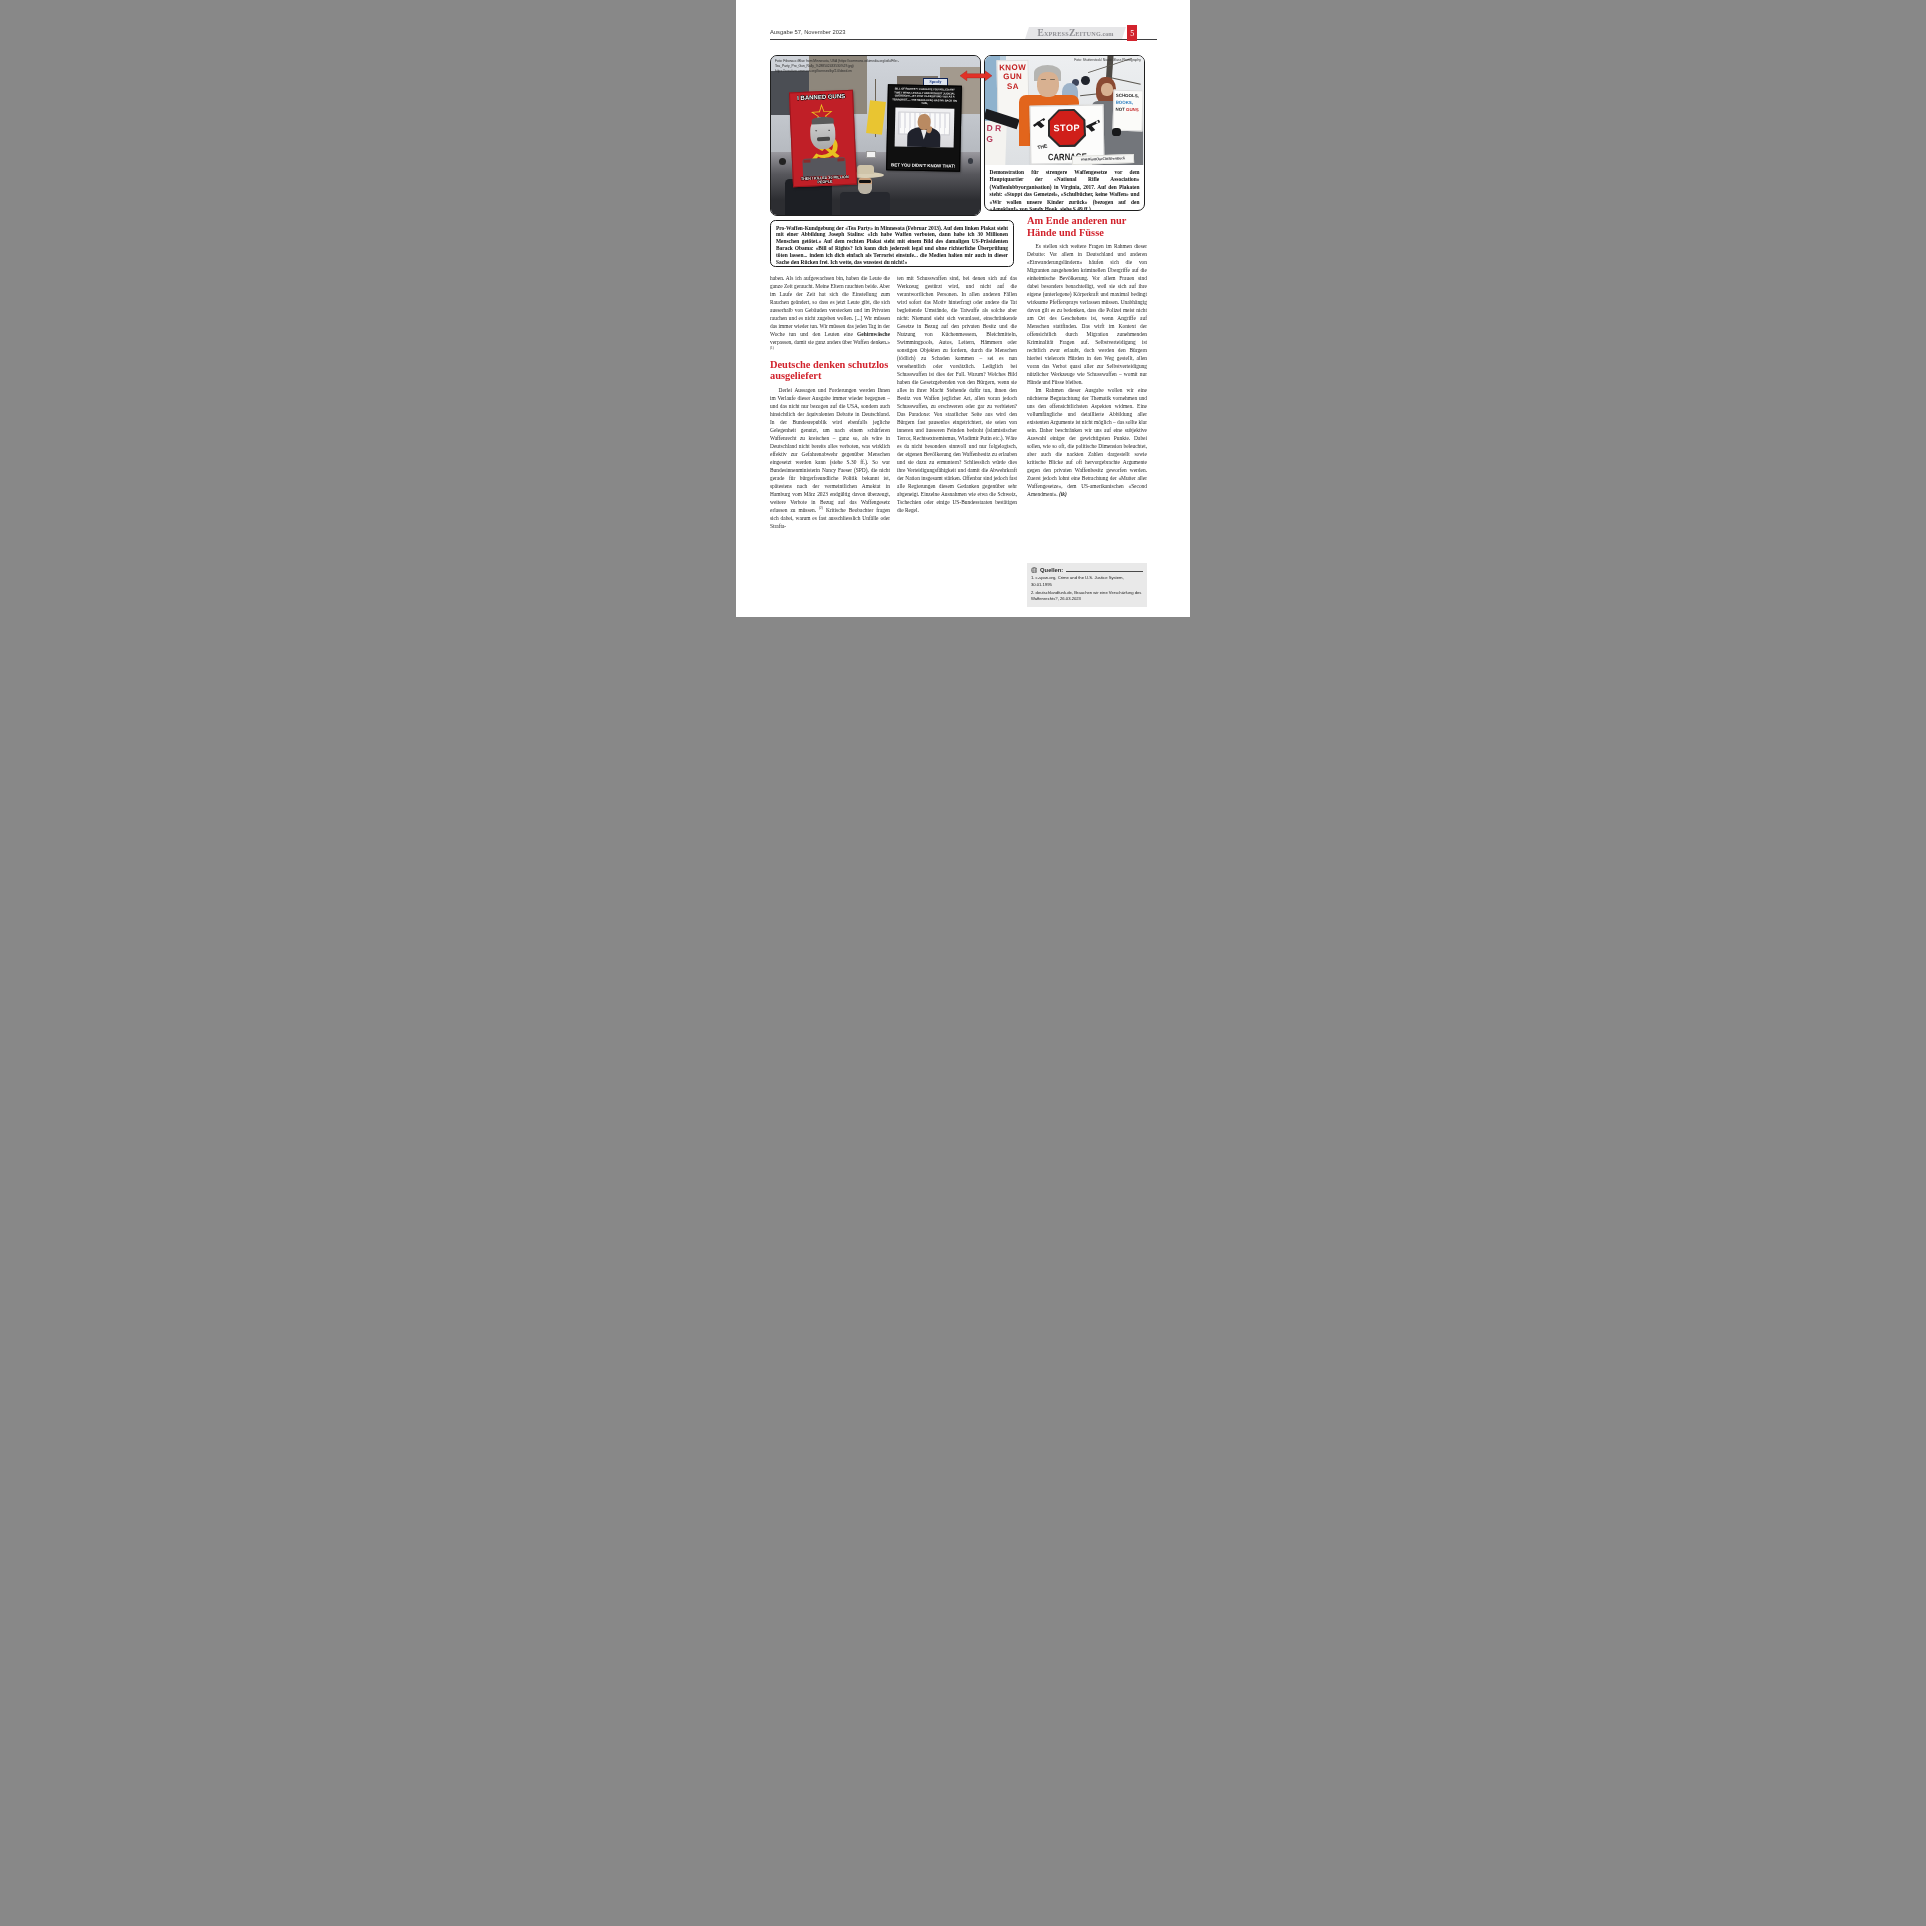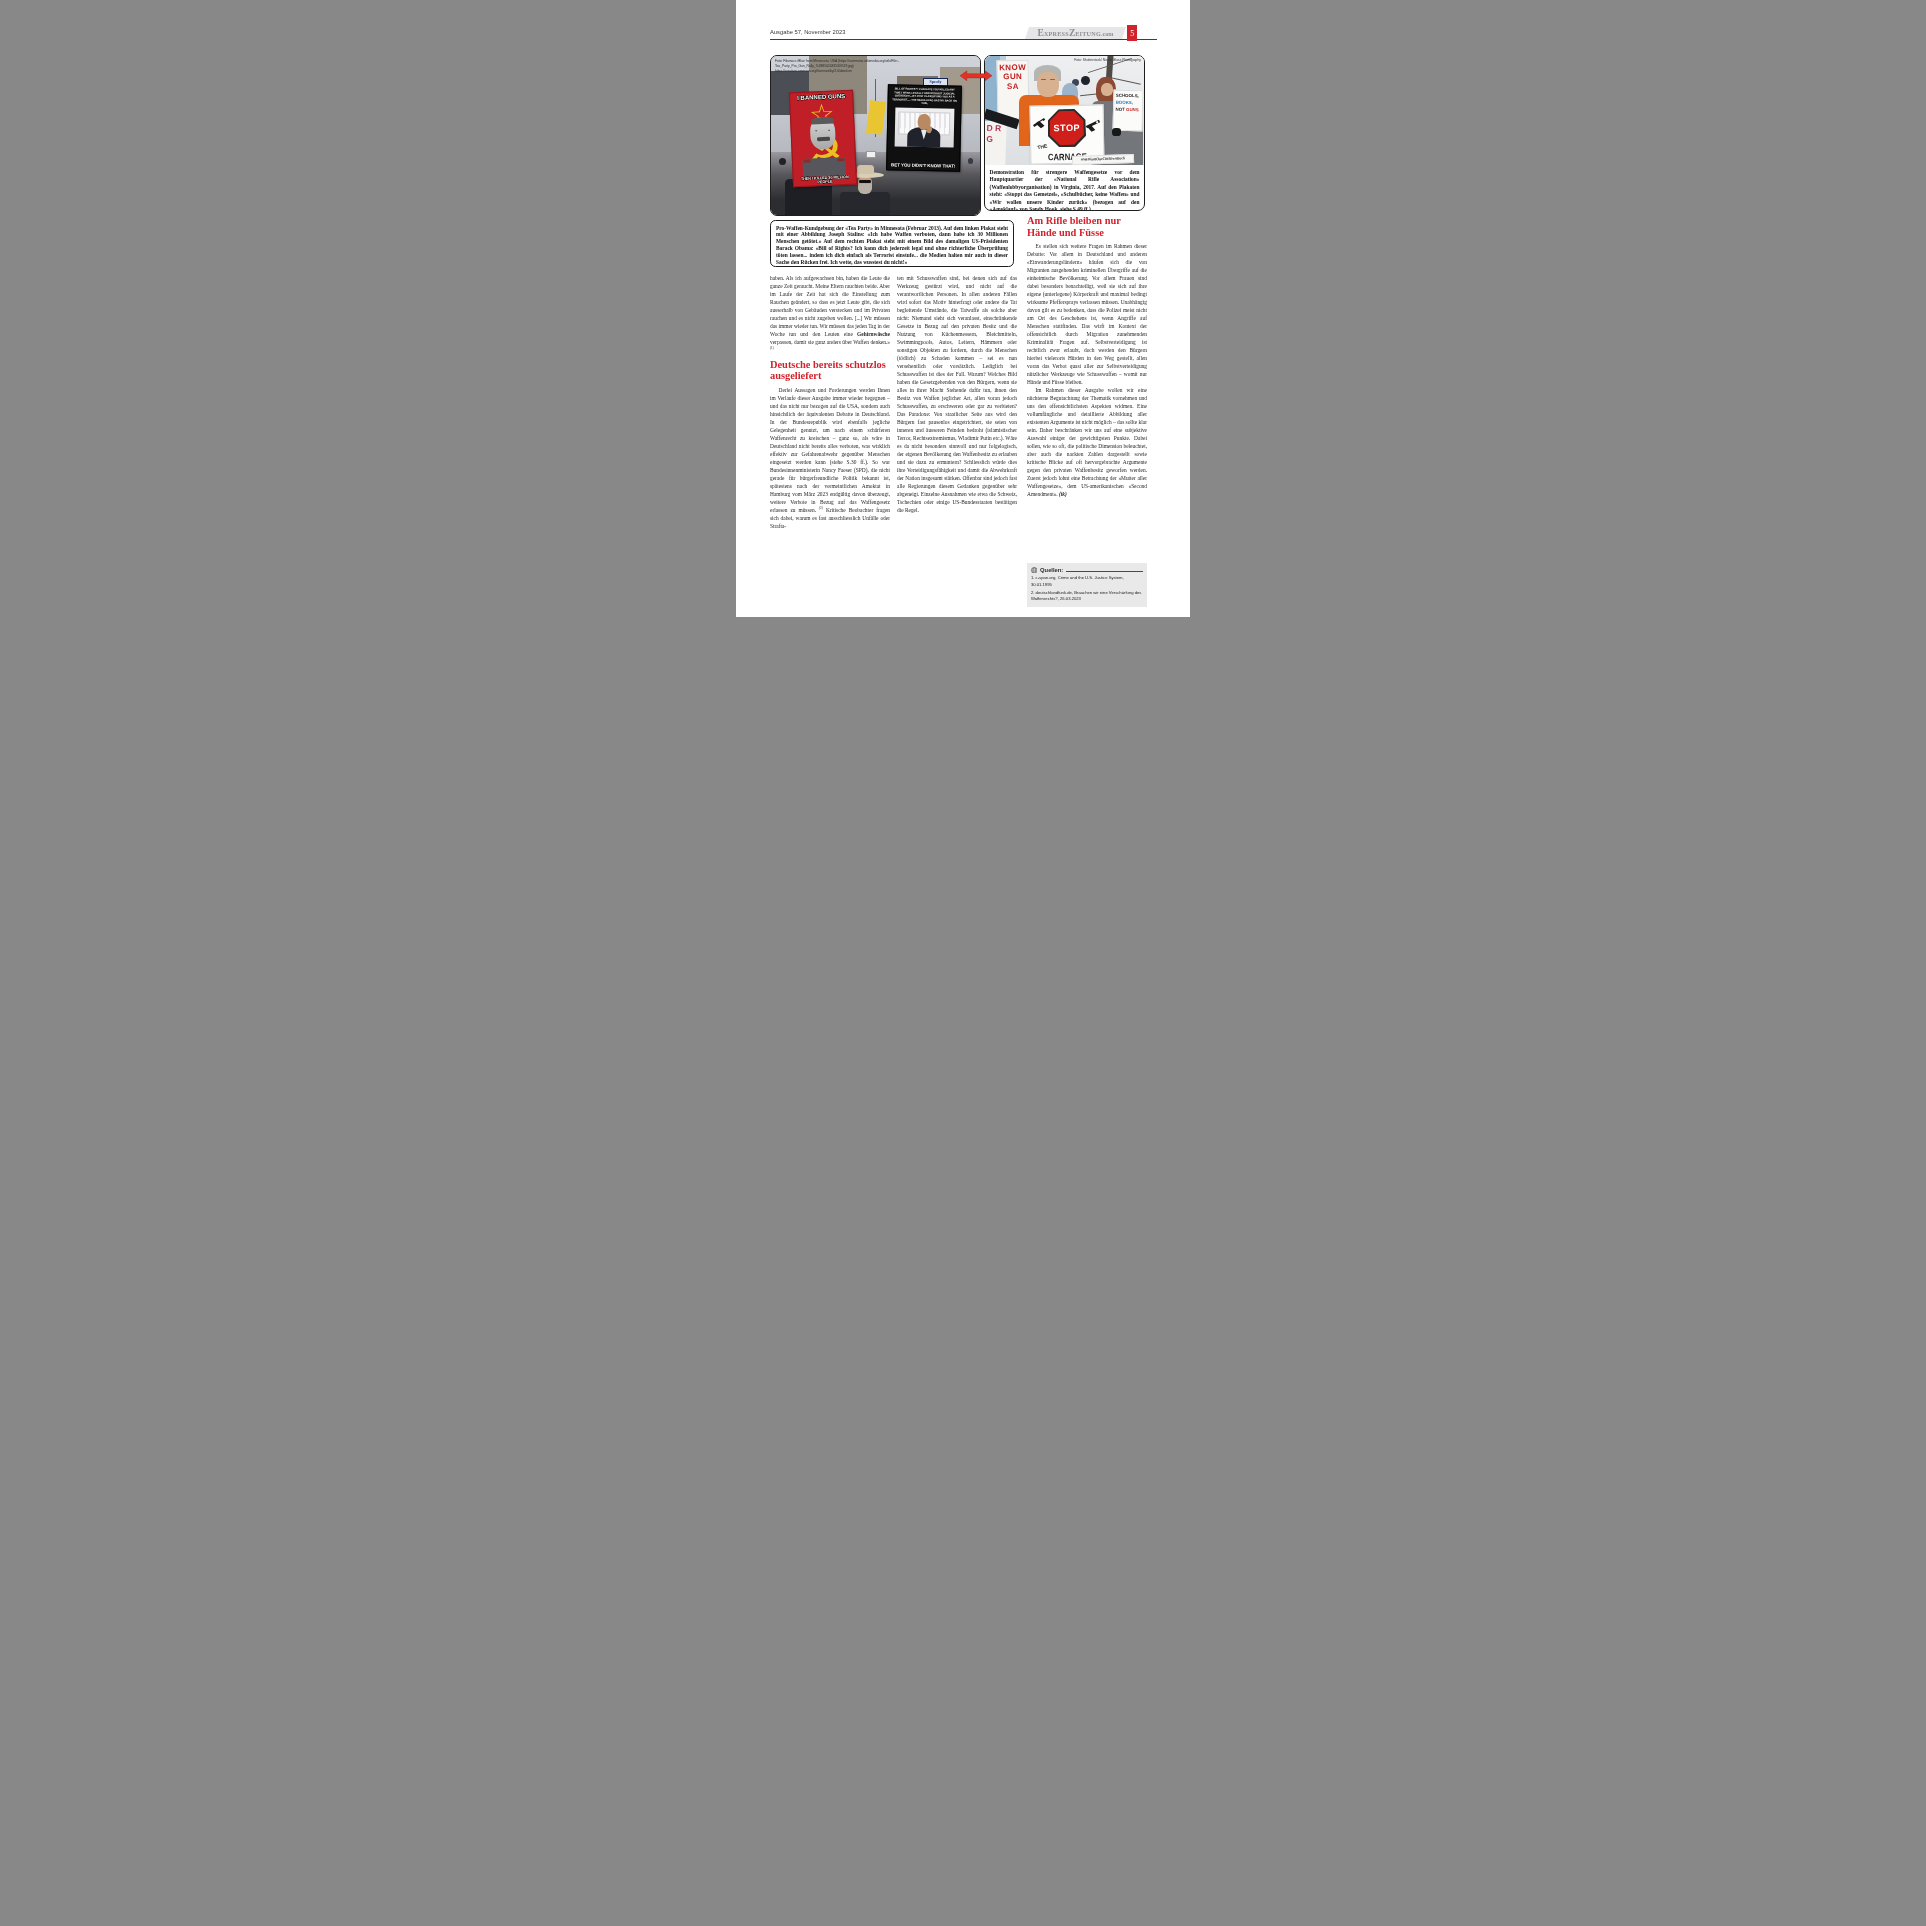--- a/index.html
+++ b/index.html
@@ -294,30 +294,30 @@
   </div>
 
   <svg class="dbl-arrow" width="32" height="11.6" viewBox="0 0 84 30">
     <polygon points="0,15 18,2 18,9.5 66,9.5 66,2 84,15 66,28 66,20.5 18,20.5 18,28" fill="#e23127" stroke="#a81f18" stroke-width="1"></polygon>
   </svg>
 
   <div class="caption-left-box">Pro-Waffen-Kundgebung der «Tea Party» in Minnesota (Februar 2013). Auf dem linken Plakat steht mit einer Abbildung Joseph Stalins: «Ich habe Waffen verboten, dann habe ich 30 Millionen Menschen getötet.» Auf dem rechten Plakat steht mit einem Bild des damaligen US-Präsidenten Barack Obama: «Bill of Rights? Ich kann dich jederzeit legal und ohne richterliche Überprüfung töten lassen... indem ich dich einfach als Terrorist einstufe... die Medien halten mir auch in dieser Sache den Rücken frei. Ich wette, das wusstest du nicht!»</div>
 
   <div class="col" style="left:34px;top:274px;height:321px">
     <p><span>haben. Als ich aufgewachsen bin, haben die Leute die ganze Zeit geraucht. Meine Eltern rauchten beide. Aber im Laufe der Zeit hat sich die Einstellung zum Rauchen geändert, so dass es jetzt Leute gibt, die sich ausserhalb von Gebäuden verstecken und im Privaten rauchen und es nicht zugeben wollen. [...] Wir müssen das immer wieder tun. Wir müssen das jeden Tag in der Woche tun und den Leuten eine </span><b class="inline">Gehirnwäsche</b><span> verpassen, damit sie ganz anders über Waffen denken.» </span><sup class="note">(1)</sup></p>
-    <h2 class="redhead">Deutsche bereits schutzlos ausgeliefert</h2>
+    <h2 class="redhead">Deutsche denken schutzlos ausgeliefert</h2>
     <p class="indent"><span>Derlei Aussagen und Forderungen werden Ihnen im Verlaufe dieser Ausgabe immer wieder begegnen – und das nicht nur bezogen auf die USA, sondern auch hinsichtlich der äquivalenten Debatte in Deutschland. In der Bundesrepublik wird ebenfalls jegliche Gelegenheit genutzt, um nach einem schärferen Waffenrecht zu kreischen – ganz so, als wäre in Deutschland nicht bereits alles verboten, was wirklich effektiv zur Gefahrenabwehr gegenüber Menschen eingesetzt werden kann (siehe S.30 ff.). So war Bundesinnenministerin Nancy Faeser (SPD), die nicht gerade für bürgerfreundliche Politik bekannt ist, spätestens nach der vermeintlichen Amoktat in Hamburg vom März 2023 endgültig davon überzeugt, weitere Verbote in Bezug auf das Waffengesetz erlassen zu müssen. </span><sup class="note">(2)</sup><span> Kritische Beobachter fragen sich dabei, warum es fast ausschliesslich Unfälle oder Strafta-</span></p>
   </div>
 
   <div class="col" style="left:161px;top:274px;height:321px">
     <p>ten mit Schusswaffen sind, bei denen sich auf das Werkzeug gestürzt wird, und nicht auf die verantwortlichen Personen. In allen anderen Fällen wird sofort das Motiv hinterfragt oder andere die Tat begleitende Umstände, die Tatwaffe als solche aber nicht: Niemand sieht sich veranlasst, einschränkende Gesetze in Bezug auf den privaten Besitz und die Nutzung von Küchenmessern, Bleichmitteln, Swimmingpools, Autos, Leitern, Hämmern oder sonstigen Objekten zu fordern, durch die Menschen (tödlich) zu Schaden kommen – sei es nun versehentlich oder vorsätzlich. Lediglich bei Schusswaffen ist dies der Fall. Warum? Welches Bild haben die Gesetzgebenden von den Bürgern, wenn sie alles in ihrer Macht Stehende dafür tun, ihnen den Besitz von Waffen jeglicher Art, allen voran jedoch Schusswaffen, zu erschweren oder gar zu verbieten? Das Paradoxe: Von staatlicher Seite aus wird den Bürgern fast pausenlos eingetrichtert, sie seien von inneren und äusseren Feinden bedroht (islamistischer Terror, Rechtsextremismus, Wladimir Putin etc.). Wäre es da nicht besonders sinnvoll und nur folgelogisch, der eigenen Bevölkerung den Waffenbesitz zu erlauben und sie dazu zu ermuntern? Schliesslich würde dies ihre Verteidigungsfähigkeit und damit die Abwehrkraft der Nation insgesamt stärken. Offenbar sind jedoch fast alle Regierungen diesem Gedanken gegenüber sehr abgeneigt. Einzelne Ausnahmen wie etwa die Schweiz, Tschechien oder einige US-Bundesstaaten bestätigen die Regel.</p>
   </div>
 
   <div class="col" style="left:291px;top:215px;height:344px">
-    <h2 class="redhead first">Am Rifle bleiben nur Hände und Füsse</h2>
+    <h2 class="redhead first">Am Ende anderen nur Hände und Füsse</h2>
     <p class="indent">Es stellen sich weitere Fragen im Rahmen dieser Debatte: Vor allem in Deutschland und anderen «Einwanderungsländern» häufen sich die von Migranten ausgehenden kriminellen Übergriffe auf die einheimische Bevölkerung. Vor allem Frauen sind dabei besonders benachteiligt, weil sie sich auf ihre eigene (unterlegene) Körperkraft und maximal bedingt wirksame Pfeffersprays verlassen müssen. Unabhängig davon gilt es zu bedenken, dass die Polizei meist nicht am Ort des Geschehens ist, wenn Angriffe auf Menschen stattfinden. Das wirft im Kontext der offensichtlich durch Migration zunehmenden Kriminalität Fragen auf. Selbstverteidigung ist rechtlich zwar erlaubt, doch werden den Bürgern hierbei vielerorts Hürden in den Weg gestellt, allen voran das Verbot quasi aller zur Selbstverteidigung nützlicher Werkzeuge wie Schusswaffen – womit nur Hände und Füsse bleiben.</p>
     <p class="indent"><span>Im Rahmen dieser Ausgabe wollen wir eine nüchterne Begutachtung der Thematik vornehmen und uns den offensichtlichsten Aspekten widmen. Eine vollumfängliche und detaillierte Abbildung aller existenten Argumente ist nicht möglich – das sollte klar sein. Daher beschränken wir uns auf eine subjektive Auswahl einiger der gewichtigsten Punkte. Dabei sollen, wie so oft, die politische Dimension beleuchtet, aber auch die nackten Zahlen dargestellt sowie kritische Blicke auf oft hervorgebrachte Argumente gegen den privaten Waffenbesitz geworfen werden. Zuerst jedoch lohnt eine Betrachtung der «Mutter aller Waffengesetze», dem US-amerikanischen «Second Amendment». </span><span class="tk">(tk)</span></p>
   </div>
 
   <div class="sources">
     <div class="src-head">
       <svg width="6.5" height="6.5" viewBox="0 0 17 17">
         <circle cx="8.5" cy="8.5" r="7.5" fill="none" stroke="#4a4a4a" stroke-width="1.4"></circle>
         <ellipse cx="8.5" cy="8.5" rx="3.4" ry="7.5" fill="none" stroke="#4a4a4a" stroke-width="1.2"></ellipse>
         <line x1="1" y1="8.5" x2="16" y2="8.5" stroke="#4a4a4a" stroke-width="1.2"></line>

